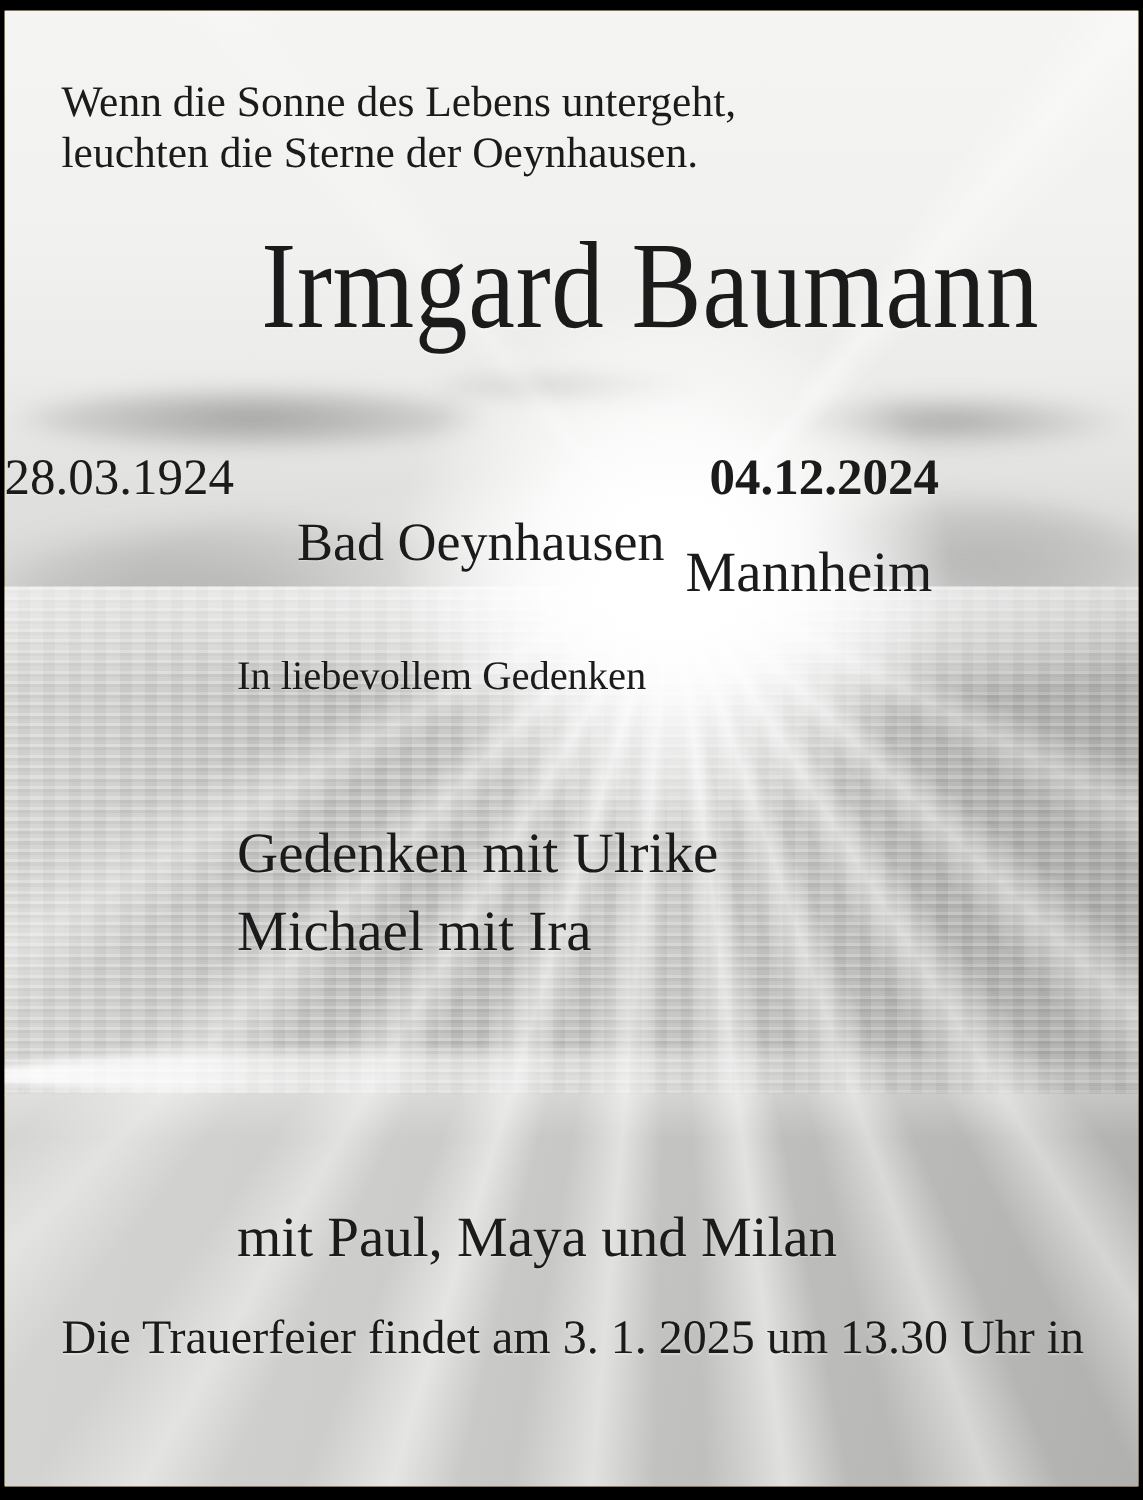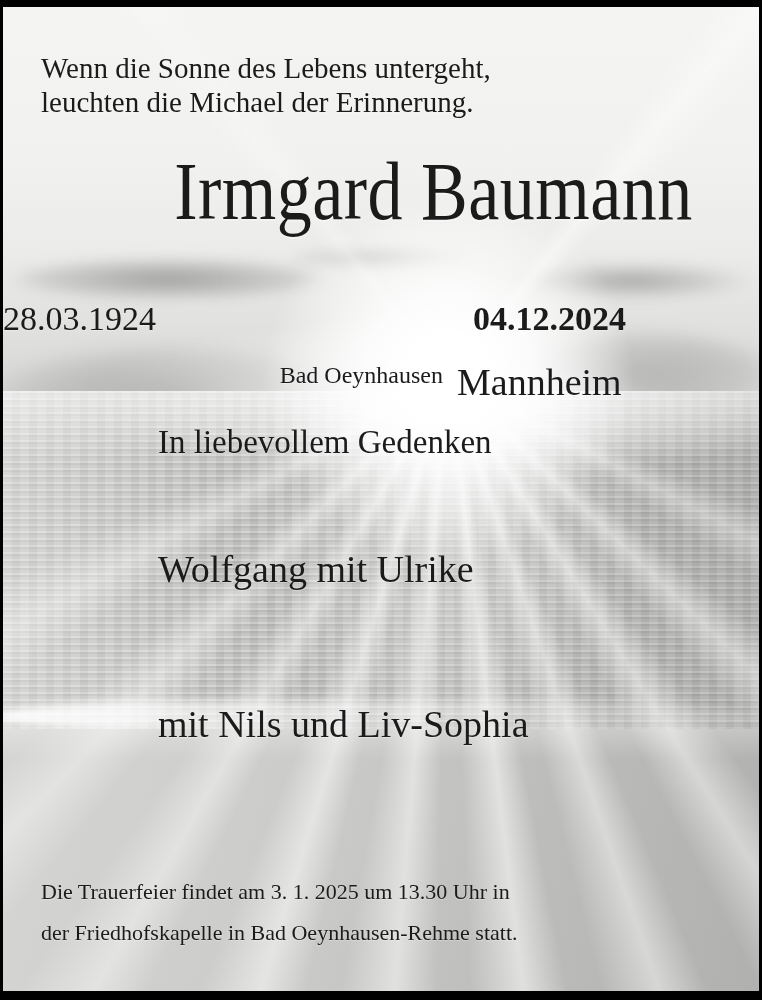--- a/index.html
+++ b/index.html
@@ -74,27 +74,27 @@
     radial-gradient(ellipse 280px 400px at 445px 470px, rgba(255,255,255,.4), rgba(255,255,255,0) 72%);}
   
   .txt{position:absolute;color:#1b1b1b;white-space:nowrap;z-index:10;
        text-shadow:0 1px 1px rgba(255,255,255,.35);}
   .opening{left:38px;top:44px;font-size:29px;line-height:34px;}
   .deceased-name{left:105px;right:0;top:144px;text-align:center;font-size:70px;line-height:70px;
       transform:scaleY(1.18);transform-origin:center top;letter-spacing:.5px;}
   .maiden{left:84px;right:0;top:232px;text-align:center;font-size:33px;letter-spacing:.6px;}
   .birth-date{left:0;top:293px;width:440px;font-size:34px;}
   .death-date{left:470px;top:293px;font-size:34px;font-weight:bold;}
-  .birth-place{left:0;top:333px;width:440px;text-align:right;font-size:24px;margin-top:22px;}
+  .birth-place{left:0;top:333px;width:440px;text-align:right;font-size:36px;}
   .death-place{left:454px;top:333px;font-size:38px;margin-top:20px;}
-  .gedenken{left:155px;top:417px;font-size:33px;}
+  .gedenken{left:155px;top:428px;font-size:27px;}
   .mourner{left:155px;font-size:38px;}
   .m0{top:487px;} .m1{top:540px;} .m2{top:592px;} .m3{top:649px;}
   .m4{top:695px;} .m5{top:749px;} .m6{top:796px;}
-  .funeral{left:38px;top:864px;font-size:22px;line-height:41px;}
+  .funeral{left:38px;top:864px;font-size:32px;line-height:41px;}
   .funeral span{display:block;}
 </style>
 </head>
 <body>
 
 <div class="frame">
   <div class="photo">
     <div class="layer sky"></div>
     <div class="layer cloud-a"></div>
     <div class="layer cloud-b"></div>
@@ -105,33 +105,33 @@
     <div class="layer mount-r2"></div>
     <div class="layer water"></div>
     <div class="layer foam"></div>
     <div class="layer shore"></div>
     <div class="layer rays"></div>
     <div class="layer sun"></div>
   </div>
 
   <div class="txt opening">
     <div>Wenn die Sonne des Lebens untergeht,</div>
-    <div>leuchten die Michael der Erinnerung.</div>
+    <div>leuchten die Sterne der Oeynhausen.</div>
   </div>
 
   <div class="txt deceased-name">Irmgard Baumann</div>
 
 
   <div class="txt birth-date">28.03.1924</div>
   <div class="txt death-date">04.12.2024</div>
   <div class="txt birth-place">Bad Oeynhausen</div>
   <div class="txt death-place">Mannheim</div>
 
   <div class="txt gedenken">In liebevollem Gedenken</div>
 
-  <div class="txt mourner m1">Wolfgang mit Ulrike</div>
-  <div class="txt mourner m4">mit Nils und Liv-Sophia</div>
+  <div class="txt mourner m1">Gedenken mit Ulrike</div>
+  <div class="txt mourner m2">Michael mit Ira</div>
+  <div class="txt mourner m6">mit Paul, Maya und Milan</div>
 
   <div class="txt funeral">
     <span>Die Trauerfeier findet am 3. 1. 2025 um 13.30 Uhr in</span>
-    <span>der Friedhofskapelle in Bad Oeynhausen-Rehme statt.</span>
   </div>
 </div>
 
 </body></html>

